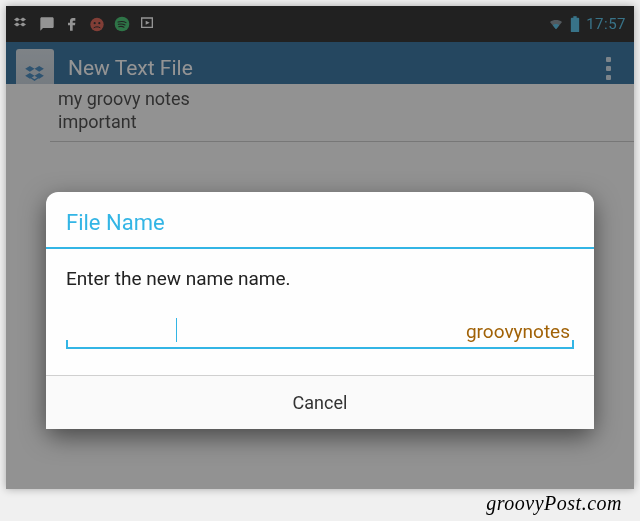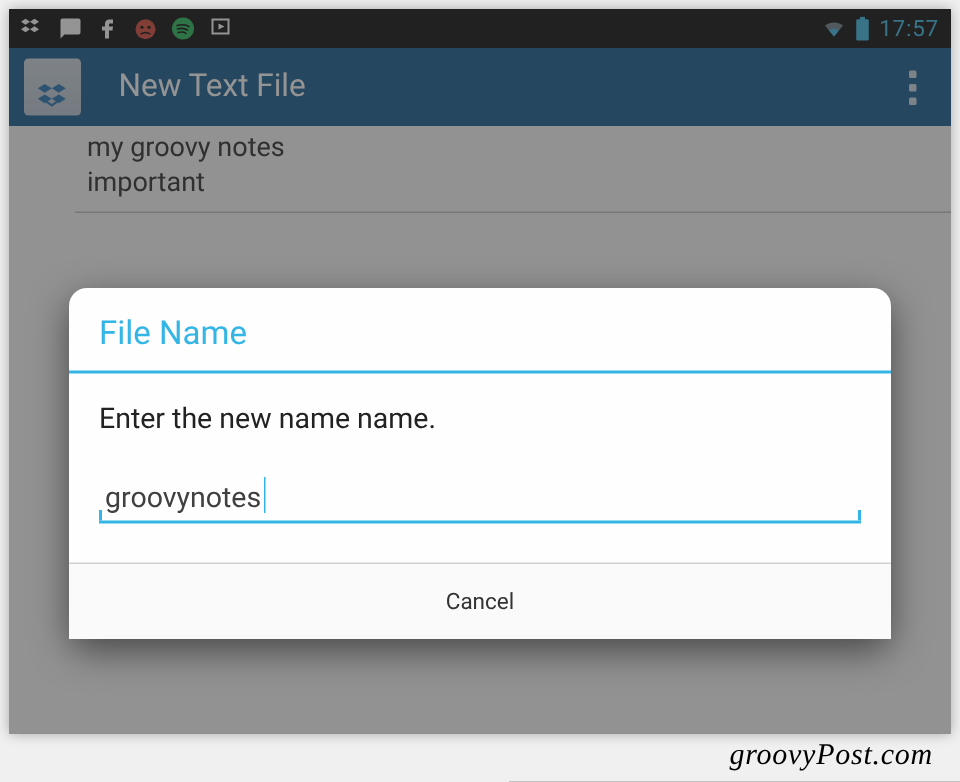--- a/index.html
+++ b/index.html
@@ -11,21 +11,21 @@
       position: relative;
       overflow: hidden;
     }
     .outer-frame {
       position: absolute;
       top: 6px; left: 6px; right: 6px; bottom: 32px;
       background: #000;
       box-shadow: 0 0 8px rgba(0,0,0,0.3);
     }
     .status-bar {
-      height: 26px;
+      height: 36px;
       background: #000;
       color: #fff;
       display: flex;
       align-items: center;
       justify-content: space-between;
       padding: 0 8px;
       font-size: 13px;
     }
     .status-left { display: flex; align-items: center; gap: 9px; }
     .status-right { display: flex; align-items: center; gap: 6px; }
@@ -33,21 +33,20 @@
     .status-clock { color: #33b5e5; font-size: 15px; letter-spacing: 0.5px; }
     .battery-wrap { display: flex; align-items: center; }
     .action-bar {
       height: 52px;
       background: #0b548c;
       display: flex;
       align-items: center;
       padding: 0 10px;
       color: #fff;
       position: relative;
-      gap: 11px;
     }
     .app-icon-box {
       width: 38px; height: 38px;
       background: linear-gradient(180deg,#cfd9e2 0%,#b9c6d3 100%);
       border-radius: 3px;
       display: flex;
       align-items: flex-end;
       justify-content: center;
       margin-right: 14px;
       overflow: hidden;
@@ -135,42 +134,43 @@
       width: 2px; height: 7px;
       background: #33b5e5;
     }
     .input-wrap::before { left: 0; }
     .input-wrap::after { right: 0; }
     .text-input {
       border: none;
       outline: none;
       width: 100%;
       font-size: 19px;
-      color: #404040;
+      color: #a16207;
       padding: 2px 4px;
       background: transparent;
       font-family: inherit;
+      text-align: right;
     }
     .cursor-bar {
       position: absolute;
       left: 110px;
       top: 0;
       width: 1px;
       height: 24px;
       background: #33b5e5;
     }
     .dialog-buttons {
       display: flex;
       border-top: 1px solid #d0d0d0;
     }
     .dlg-btn {
       flex: 1;
       text-align: center;
       padding: 16px 16px;
-      font-size: 15px;
+      font-size: 18px;
       color: #333;
       cursor: pointer;
       background: #fafafa;
     }
     .dlg-btn + .dlg-btn {
       border-left: 1px solid #d0d0d0;
     }
     .watermark {
       position: absolute;
       right: 18px;

